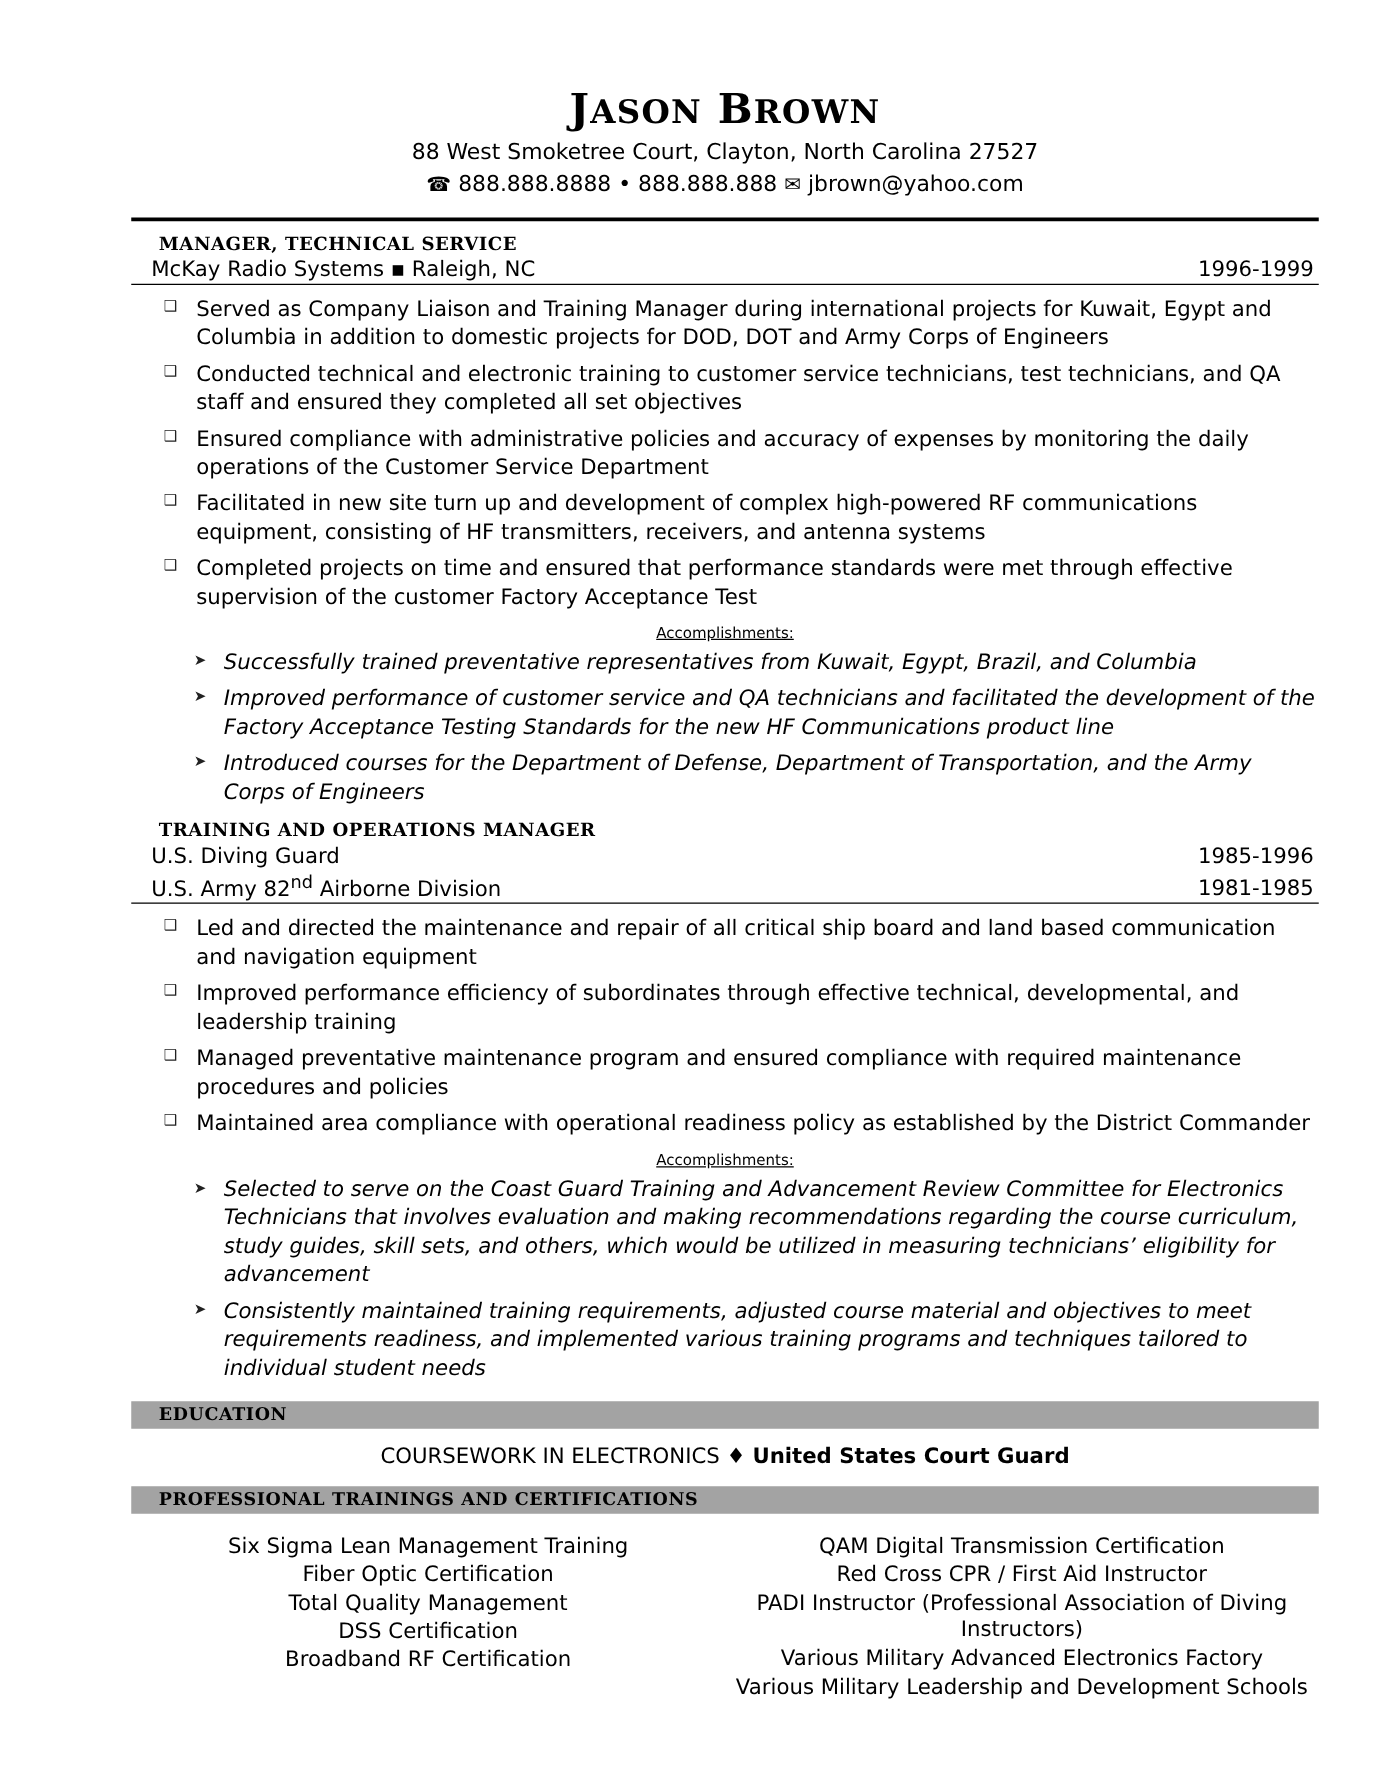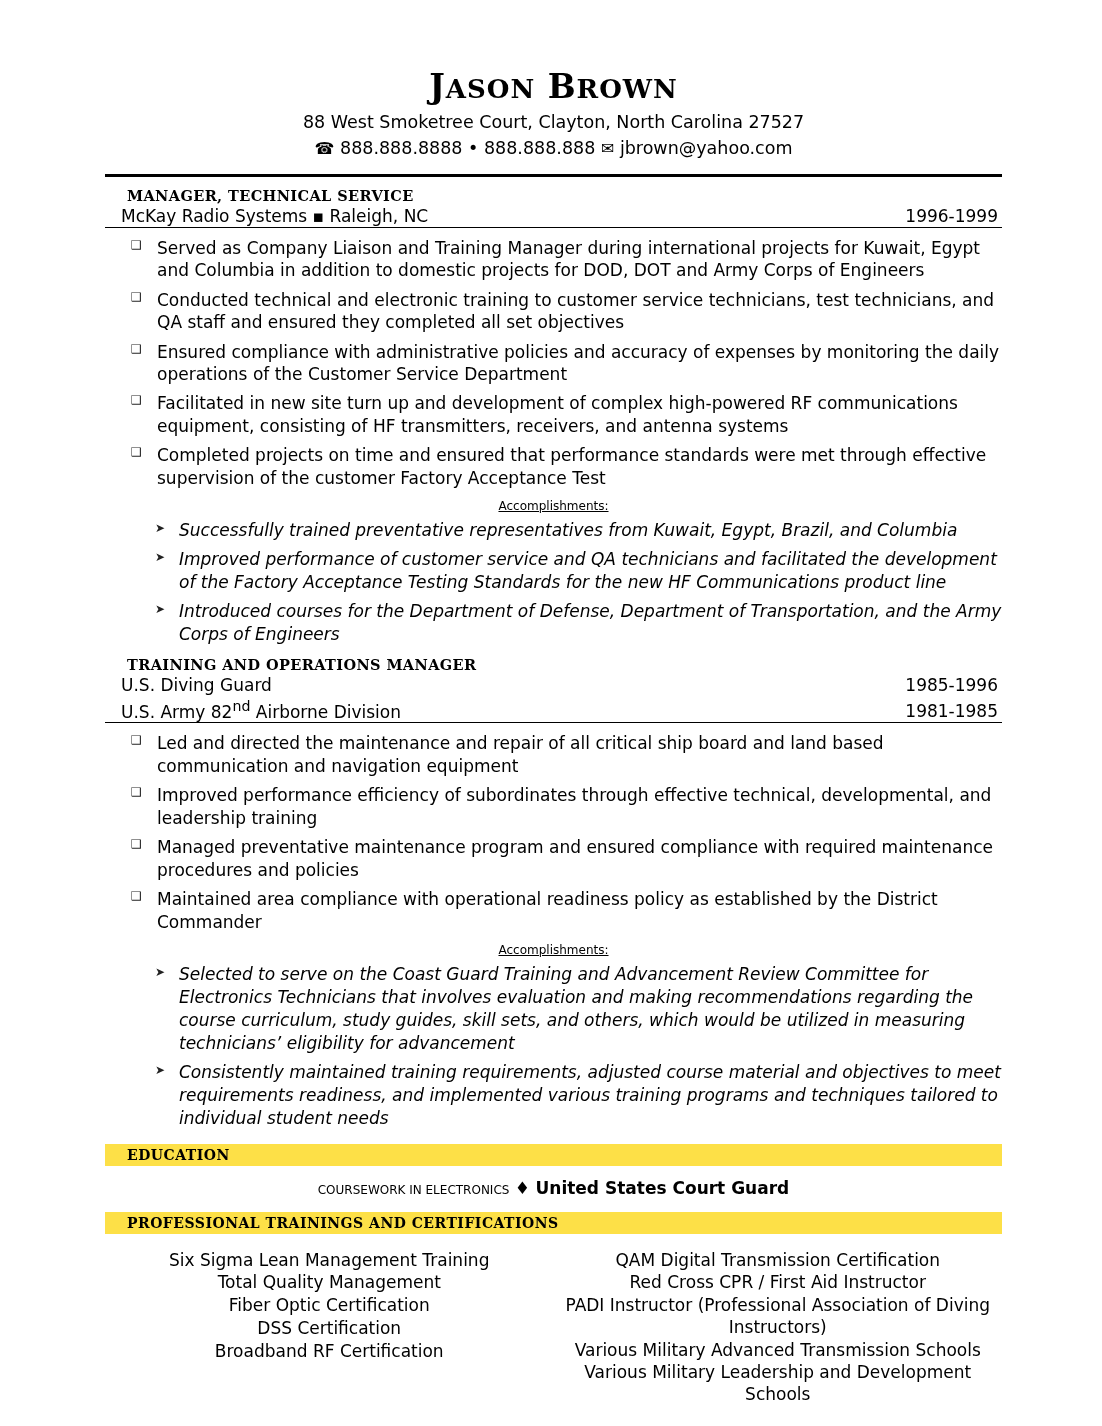--- a/index.html
+++ b/index.html
@@ -11,21 +11,21 @@
     width: 1102px;
     min-height: 1426px;
     font-family: "DejaVu Sans", sans-serif;
     color: #000000;
   }
   .page {
     position: relative;
     width: 1102px;
     min-height: 1426px;
     box-sizing: border-box;
-    padding: 55px 100px 0 105px;
+    padding: 55px 47px 0 105px;
   }
   
   .name {
     text-align: center;
     font-family: "DejaVu Serif", serif;
     font-weight: bold;
     font-size: 33px;
     letter-spacing: 1px;
     margin: 12px 0 4px 0;
   }
@@ -43,21 +43,21 @@
     line-height: 1.45;
     margin-top: 1px;
   }
   .contact .glyph { font-size: 16px; }
   .rule {
     border-bottom: 3px solid #000;
     margin: 12px 0 0 0;
   }
   
   .barhead {
-    background: #fde047;
+    background: #a3a3a3;
     font-family: "DejaVu Serif", serif;
     font-weight: bold;
     font-size: 14px;
     letter-spacing: 0.5px;
     padding: 3px 0 3px 22px;
     margin-top: 14px;
   }
   .jobtitle {
     font-family: "DejaVu Serif", serif;
     font-weight: bold;
@@ -129,21 +129,21 @@
     color: #222;
   }
   
   .edu-line {
     text-align: center;
     font-size: 17px;
     margin-top: 12px;
   }
   .edu-line .sc {
     font-variant: small-caps;
-    font-size: 12px;
+    font-size: 17px;
   }
   .edu-line .bold { font-weight: bold; }
   
   .cert-wrap {
     display: flex;
     margin-top: 16px;
   }
   .cert-col {
     flex: 1;
     text-align: center;
@@ -216,27 +216,27 @@
   <div class="edu-line">
     <span class="sc">COURSEWORK IN ELECTRONICS</span>
     <span>♦</span>
     <span class="bold">United States Court Guard</span>
   </div>
 
   <div class="barhead">PROFESSIONAL TRAININGS AND CERTIFICATIONS</div>
   <div class="cert-wrap">
     <div class="cert-col">
       <div>Six Sigma Lean Management Training</div>
+      <div>Fiber Optic Certification</div>
       <div>Total Quality Management</div>
-      <div>Fiber Optic Certification</div>
       <div>DSS Certification</div>
       <div>Broadband RF Certification</div>
     </div>
     <div class="cert-col">
       <div>QAM Digital Transmission Certification</div>
       <div>Red Cross CPR / First Aid Instructor</div>
       <div>PADI Instructor (Professional Association of Diving Instructors)</div>
-      <div>Various Military Advanced Transmission Schools</div>
+      <div>Various Military Advanced Electronics Factory</div>
       <div>Various Military Leadership and Development Schools</div>
     </div>
   </div>
 
 </div>
 
 </body></html>

